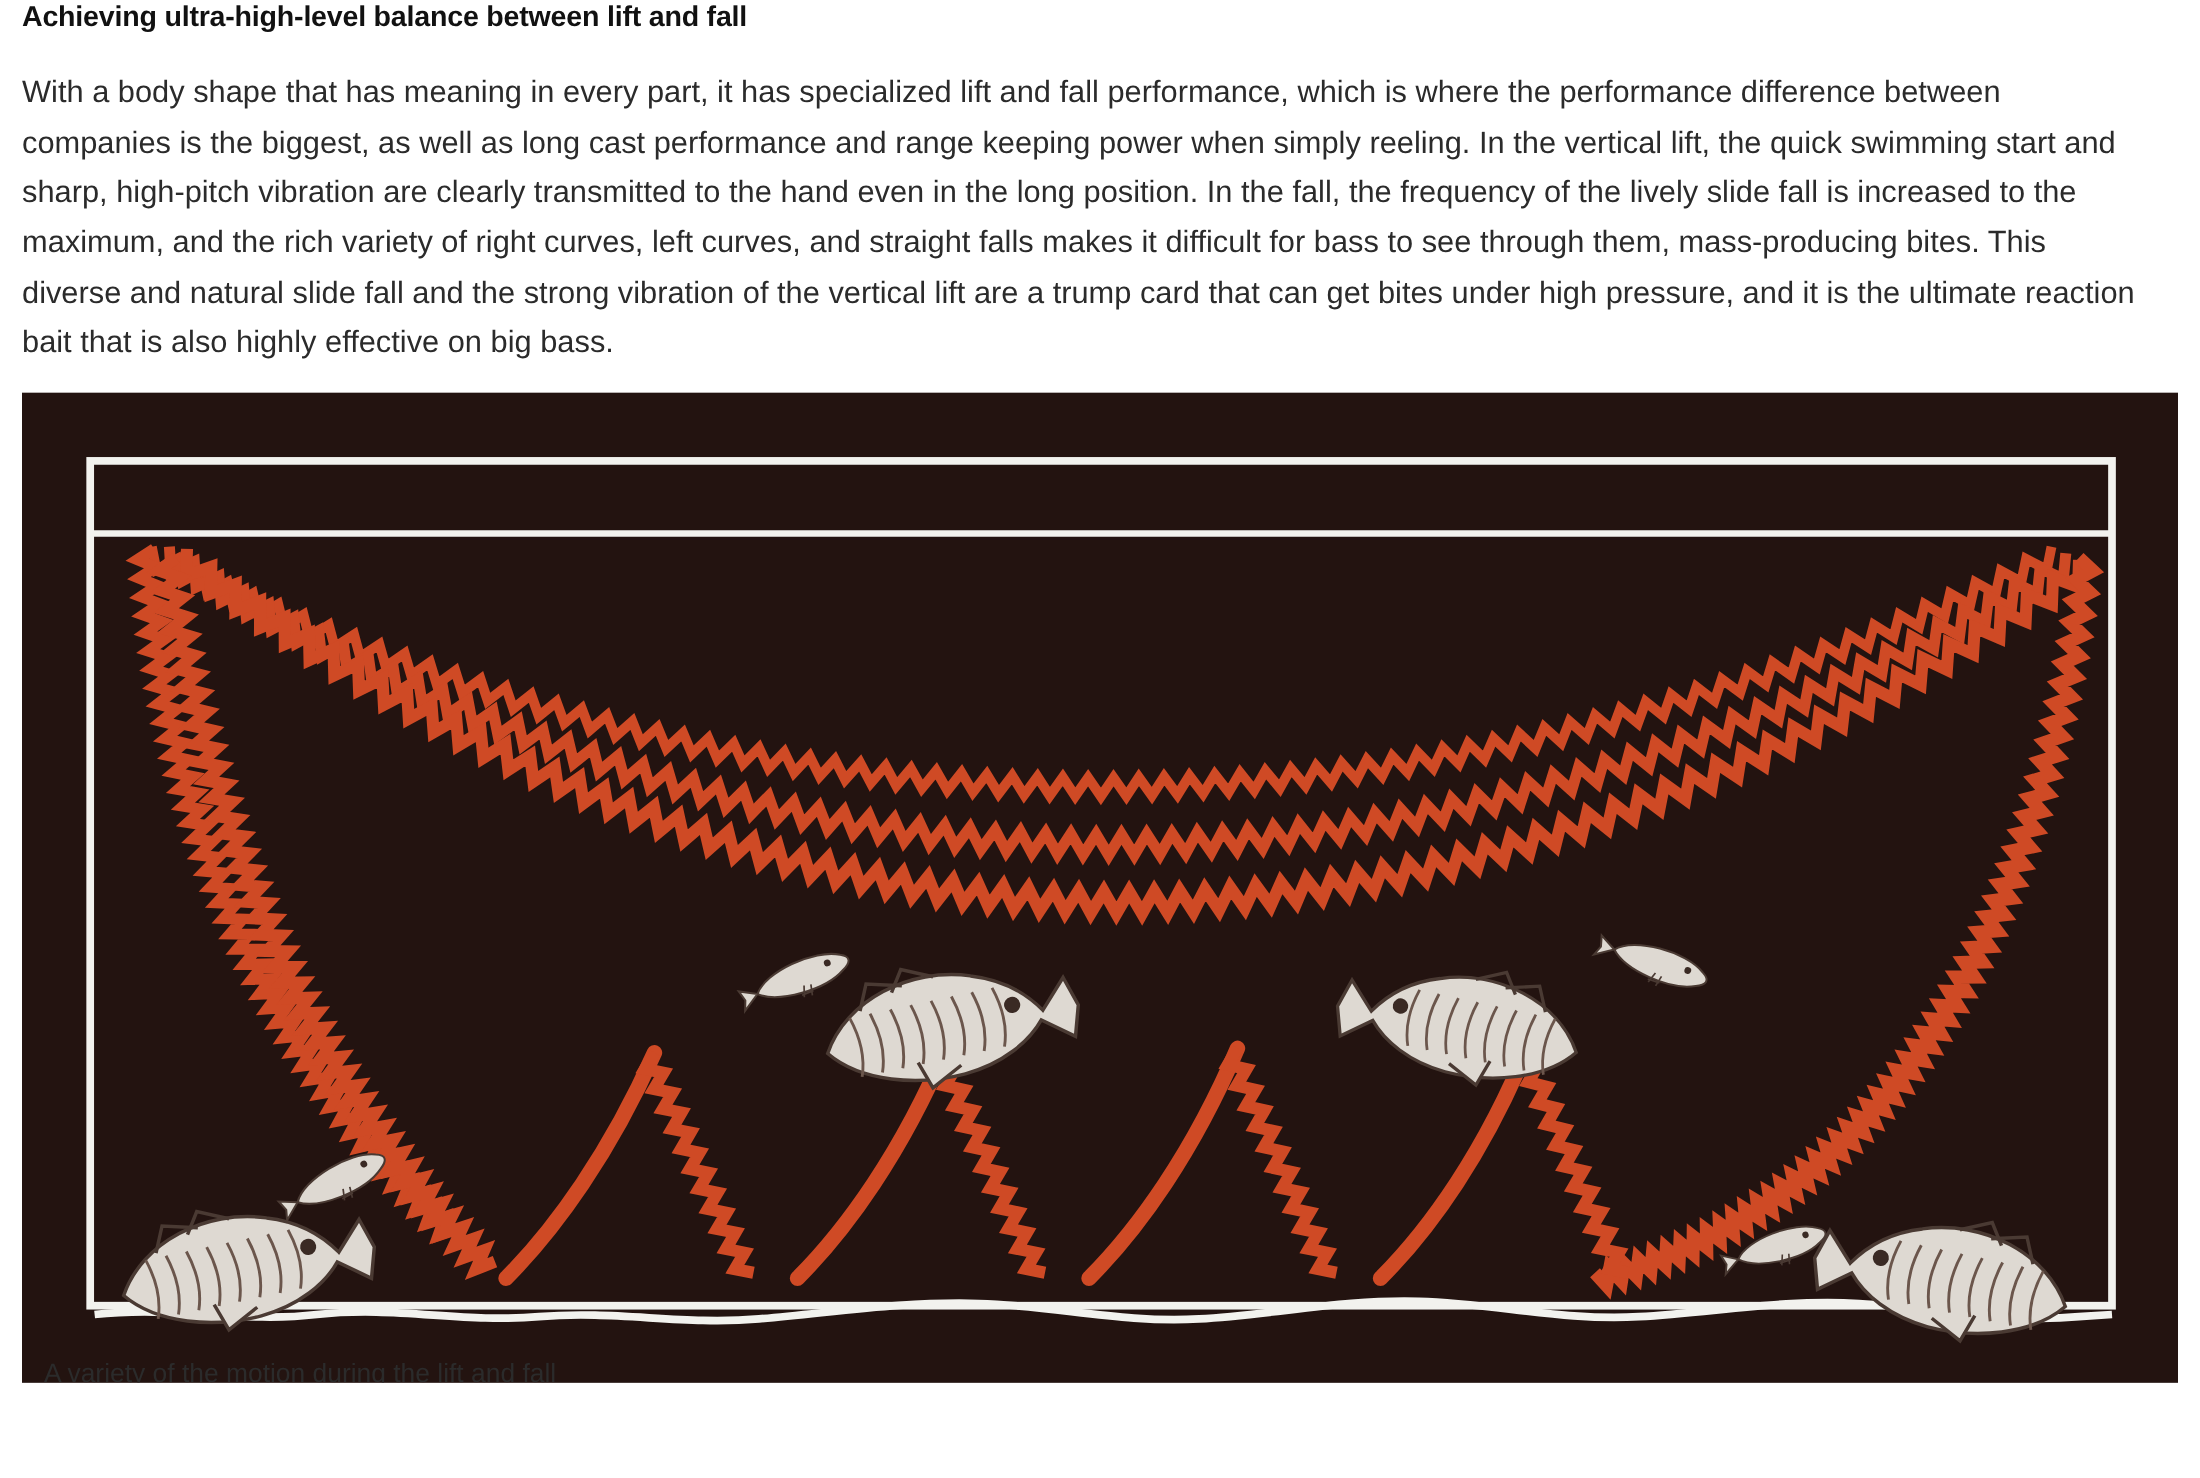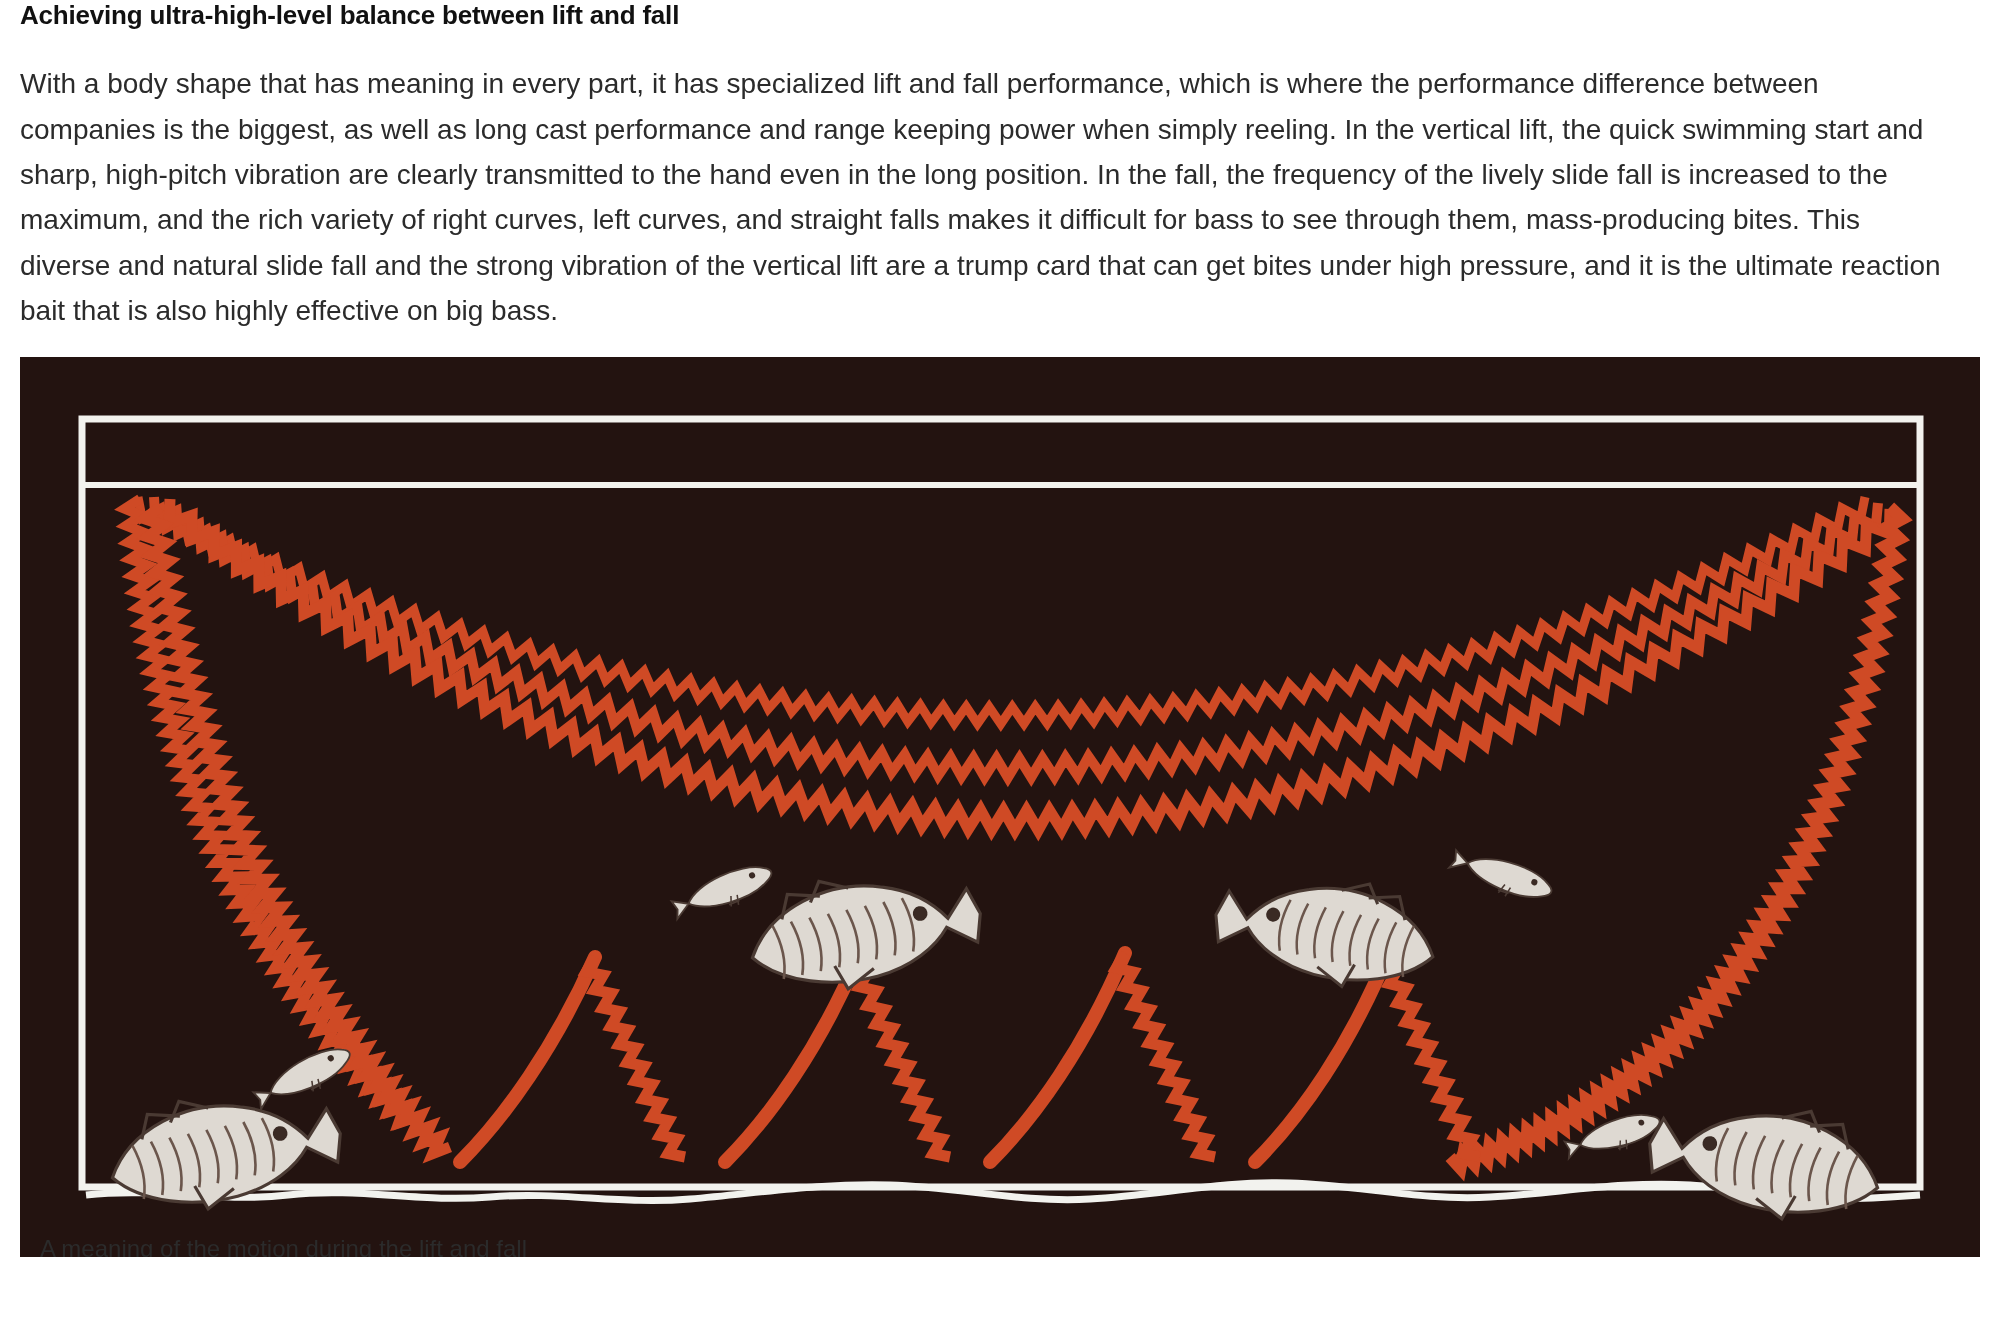--- a/index.html
+++ b/index.html
@@ -179,16 +179,16 @@
             <path d="M -4 14 L -10 30 M 6 16 L 2 32 M -12 26 L 6 26" fill="none" stroke="#4a3a33" stroke-width="2.5"></path>
           </g>
           <g transform="translate(1600,775) scale(0.58) rotate(-18)">
             <path d="M -72 0 C -50 -26, 30 -30, 62 -8 C 76 0, 72 8, 58 14 C 24 32, -48 24, -72 0 Z" fill="#ded9d2" stroke="#4a3a33" stroke-width="3"></path>
             <path d="M -72 0 L -96 -14 L -92 2 L -98 16 Z" fill="#ded9d2" stroke="#4a3a33" stroke-width="3"></path>
             <circle cx="40" cy="-4" r="5" fill="#3a2a24"></circle>
             <path d="M -4 14 L -10 30 M 6 16 L 2 32 M -12 26 L 6 26" fill="none" stroke="#4a3a33" stroke-width="2.5"></path>
           </g>
         </g>
     </svg>
-    <div class="caption-strip">A meaning of the motion during the lift and fall</div>
+    <div class="caption-strip">A variety of the motion during the lift and fall</div>
   </div>
 
 </div>
 
 </body></html>

